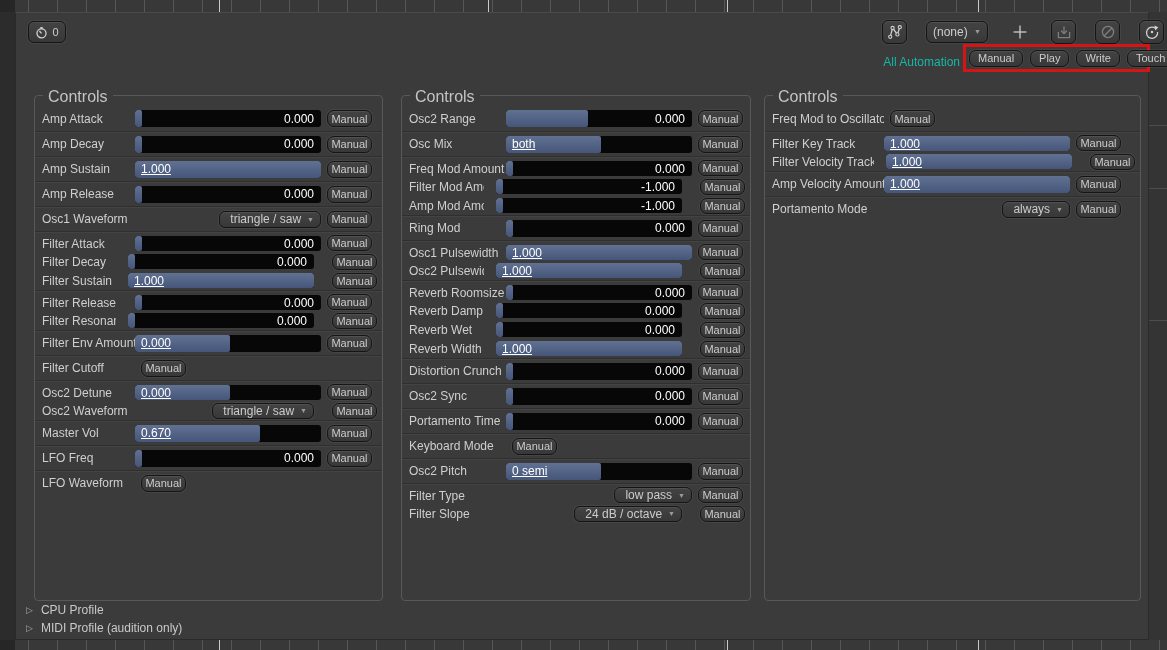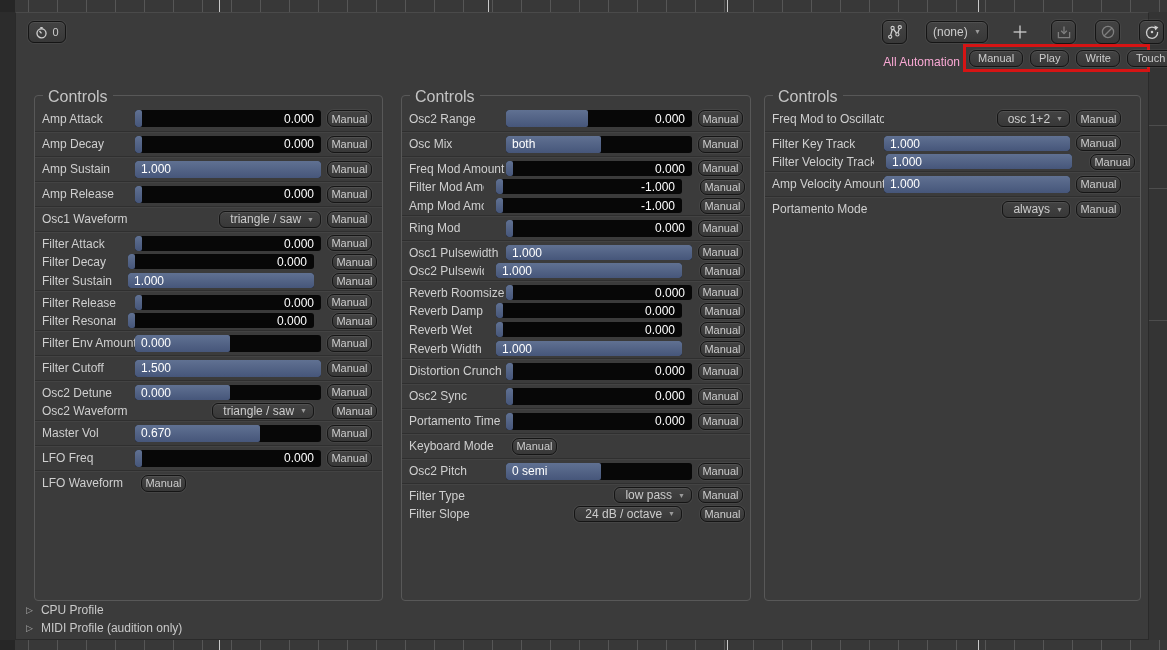--- a/index.html
+++ b/index.html
@@ -36,21 +36,21 @@
   .icon-btn { width:25px; height:24px; border-radius:6px; }
   .icon-btn.noborder { background:none; border:none; box-shadow:none; }
   .icon-btn svg { width:16px; height:16px; }
   .icon-btn.disabled svg { opacity:.45; }
   .preset-dd { width:62px; height:22px; border-radius:6px; display:inline-flex; align-items:center;
                justify-content:space-between; padding:0 6px; font-size:12px; }
   .bypass-btn { width:44px; height:24px; border-radius:7px; gap:3px; }
   .tri { font-size:7px; color:#9a9a9a; }
 
   .all-auto { position:absolute; left:858px; top:42px; width:86px; text-align:right;
-              color:#f9a8d4; font-size:12px; }
+              color:#14b8a6; font-size:12px; }
   .red-box { position:absolute; left:947px; top:31px; width:187px; height:28px;
              border:3px solid #d61414; display:flex; align-items:center; gap:7px; padding:0 3px; }
   .mode-btn { height:17px; padding:0 8px; border-radius:7px; font-size:11px; white-space:nowrap; }
 
   
   .group { position:absolute; top:82px; height:506px; border:1px solid #585858; border-radius:4px; }
   .group-title { position:absolute; top:-8px; left:8px; background:#3b3b3b; padding:0 5px;
                  font-size:16px; color:#c4c4c4; }
   .g1 { left:18px; width:349px; }
   .g2 { left:385px; width:350px; }
@@ -66,21 +66,21 @@
   .g2 .lbl { width:97px; }
   .g3 .lbl { width:112px; }
   .ctrl { width:186px; display:flex; justify-content:flex-end; }
 
   .slider { position:relative; width:200px; height:17px; background:#070707;
             border-radius:3px; overflow:hidden; cursor:pointer; }
   .row.tight .slider, .row.start .slider { height:15px; }
   .fill { position:absolute; left:0; top:0; bottom:0;
           background:linear-gradient(#607192,#46567a); border-radius:2px; }
   .val { position:absolute; top:50%; transform:translateY(-50%); color:#ffffff; font-size:12px; }
-  .val.left { left:6px; } .val.right { right:7px; }
+  .val.left { left:6px;text-decoration:underline; } .val.right { right:7px; }
 
   .dd { height:17px; padding:0 6px 0 10px; border-radius:6px; gap:6px; font-size:12px; white-space:nowrap; }
   .row.tight .dd, .row.start .dd { height:16px; }
   .manual { width:45px; height:17px; margin-left:6px; border-radius:7px; flex:none; }
   .row.tight .manual, .row.start .manual { height:16px; }
 
   
   .expander { position:absolute; left:10px; display:flex; align-items:center; gap:8px;
               color:#c9c9c9; font-size:12px; cursor:pointer; }
   .exp-tri { color:#aaaaaa; font-size:9px; }
@@ -292,26 +292,20 @@
             <div class="ctrl">
               <div class="slider">
                 <div class="fill" style="width: 51%;"></div>
                 <span class="val left">0.000</span>
               </div>
             </div>
             <button class="btn manual">Manual</button>
           </div>
           <div class="row sep">
             <span class="lbl">Filter Cutoff</span>
-            <div class="ctrl">
-              <div class="slider">
-                <div class="fill" style="width: 100%;"></div>
-                <span class="val left">1.500</span>
-              </div>
-            </div>
             <button class="btn manual">Manual</button>
           </div>
           <div class="row sep start">
             <span class="lbl">Osc2 Detune</span>
             <div class="ctrl">
               <div class="slider">
                 <div class="fill" style="width: 51%;"></div>
                 <span class="val left">0.000</span>
               </div>
             </div>
@@ -540,26 +534,20 @@
             </div>
             <button class="btn manual">Manual</button>
           </div>
         </div>
     </div>
     <div class="group g3">
       <span class="group-title">Controls</span>
       <div class="rows">
           <div class="row">
             <span class="lbl">Freq Mod to Oscillator</span>
-            <div class="ctrl">
-              <button class="btn dd">
-                <span>osc 1+2</span>
-                <span class="tri">▼</span>
-              </button>
-            </div>
             <button class="btn manual">Manual</button>
           </div>
           <div class="row sep start">
             <span class="lbl">Filter Key Track</span>
             <div class="ctrl">
               <div class="slider">
                 <div class="fill" style="width: 100%;"></div>
                 <span class="val left">1.000</span>
               </div>
             </div>

